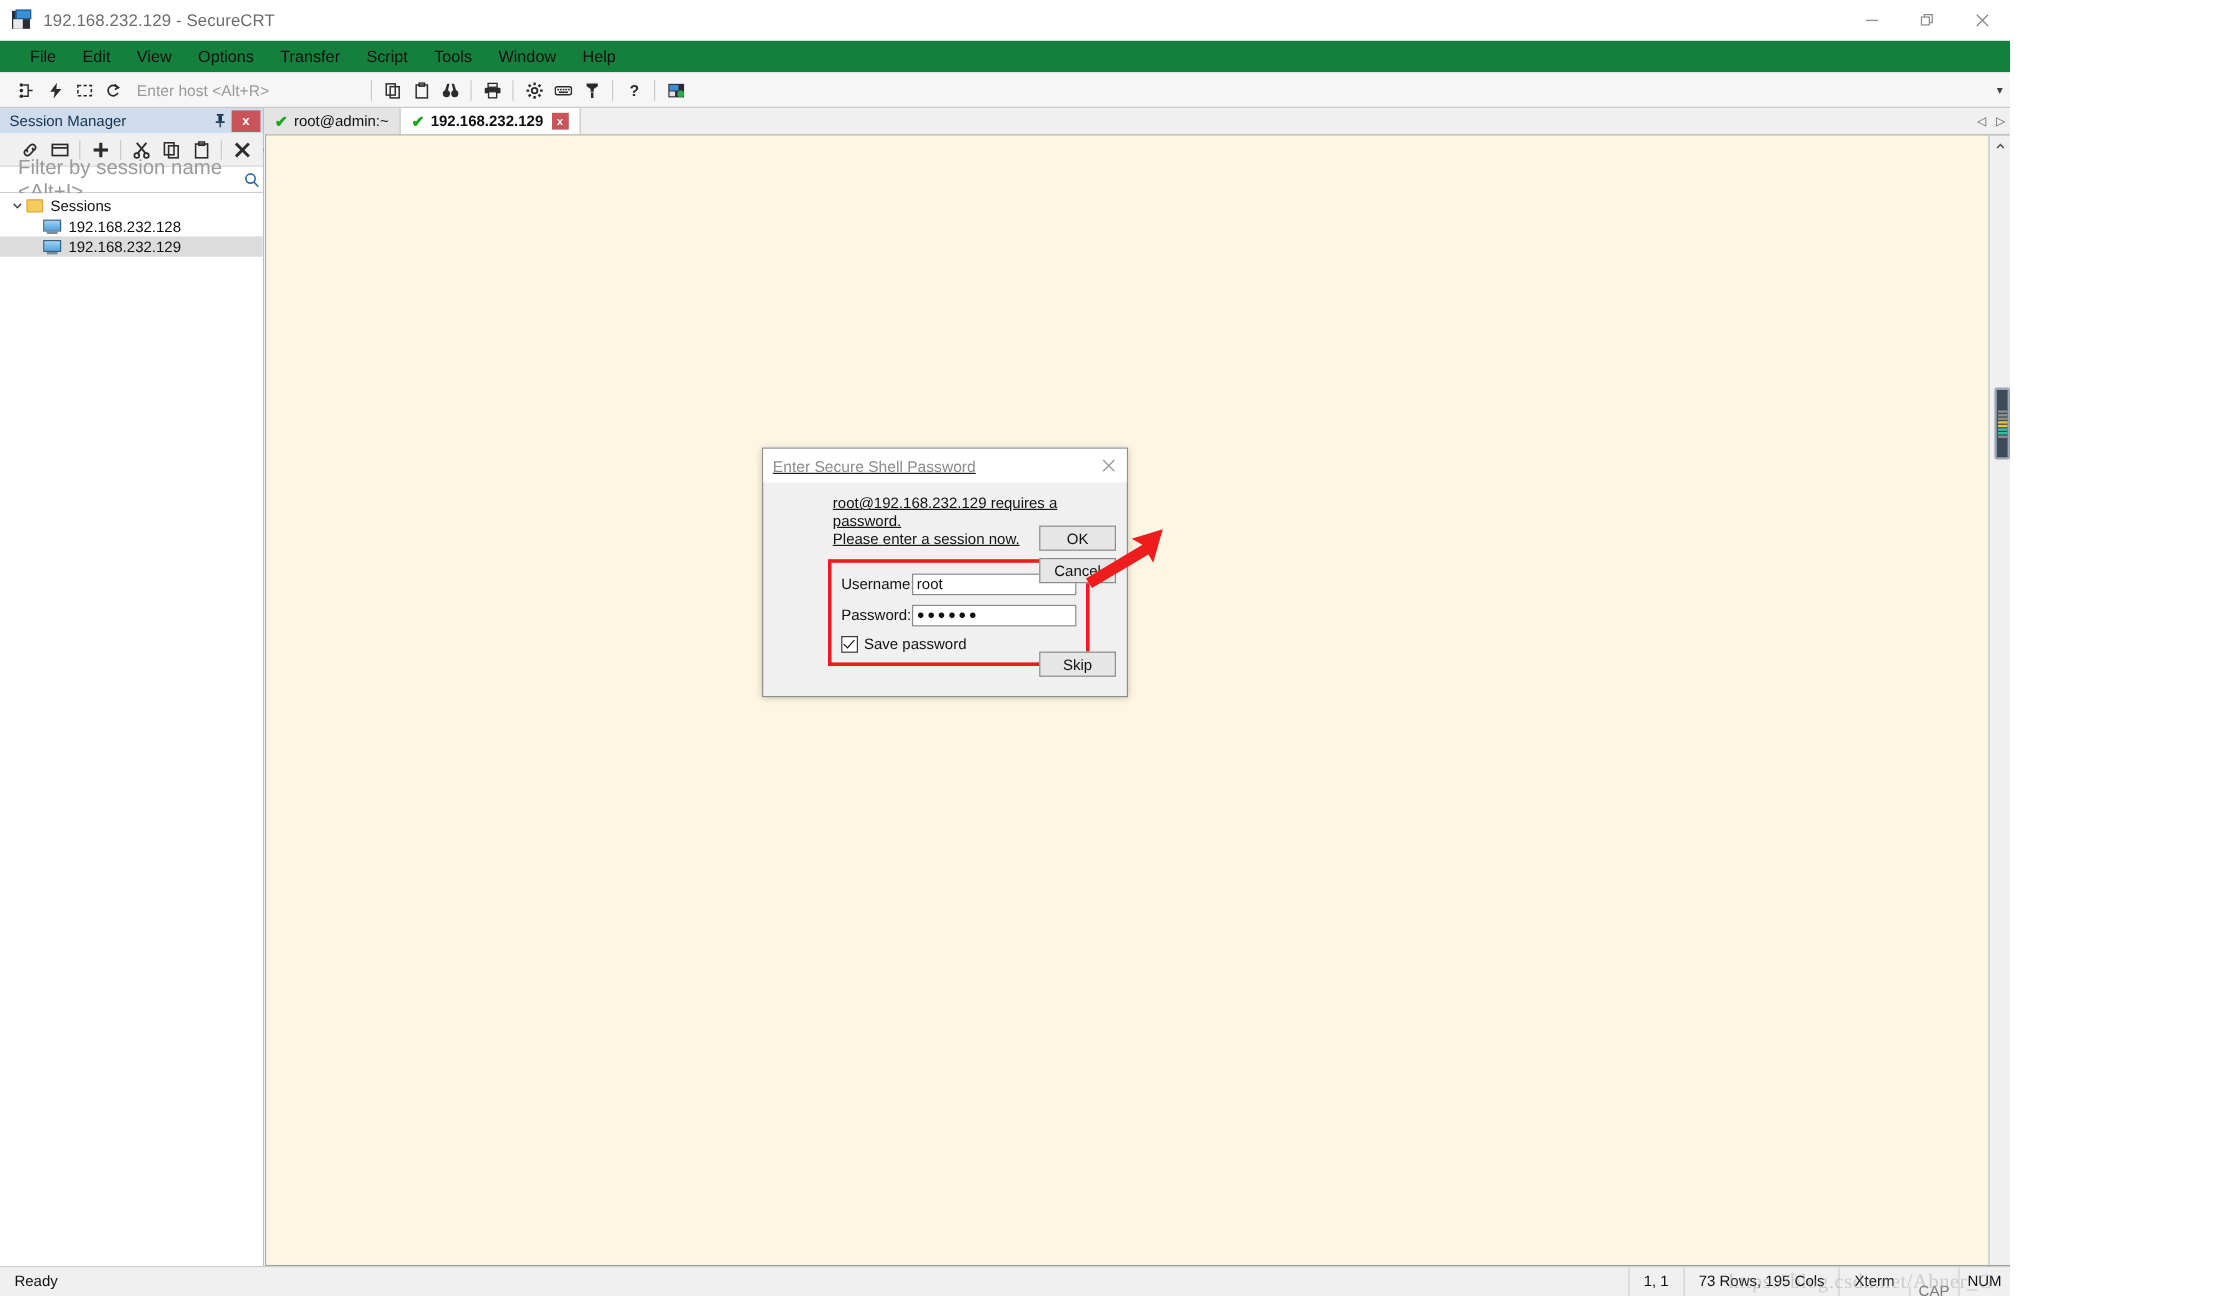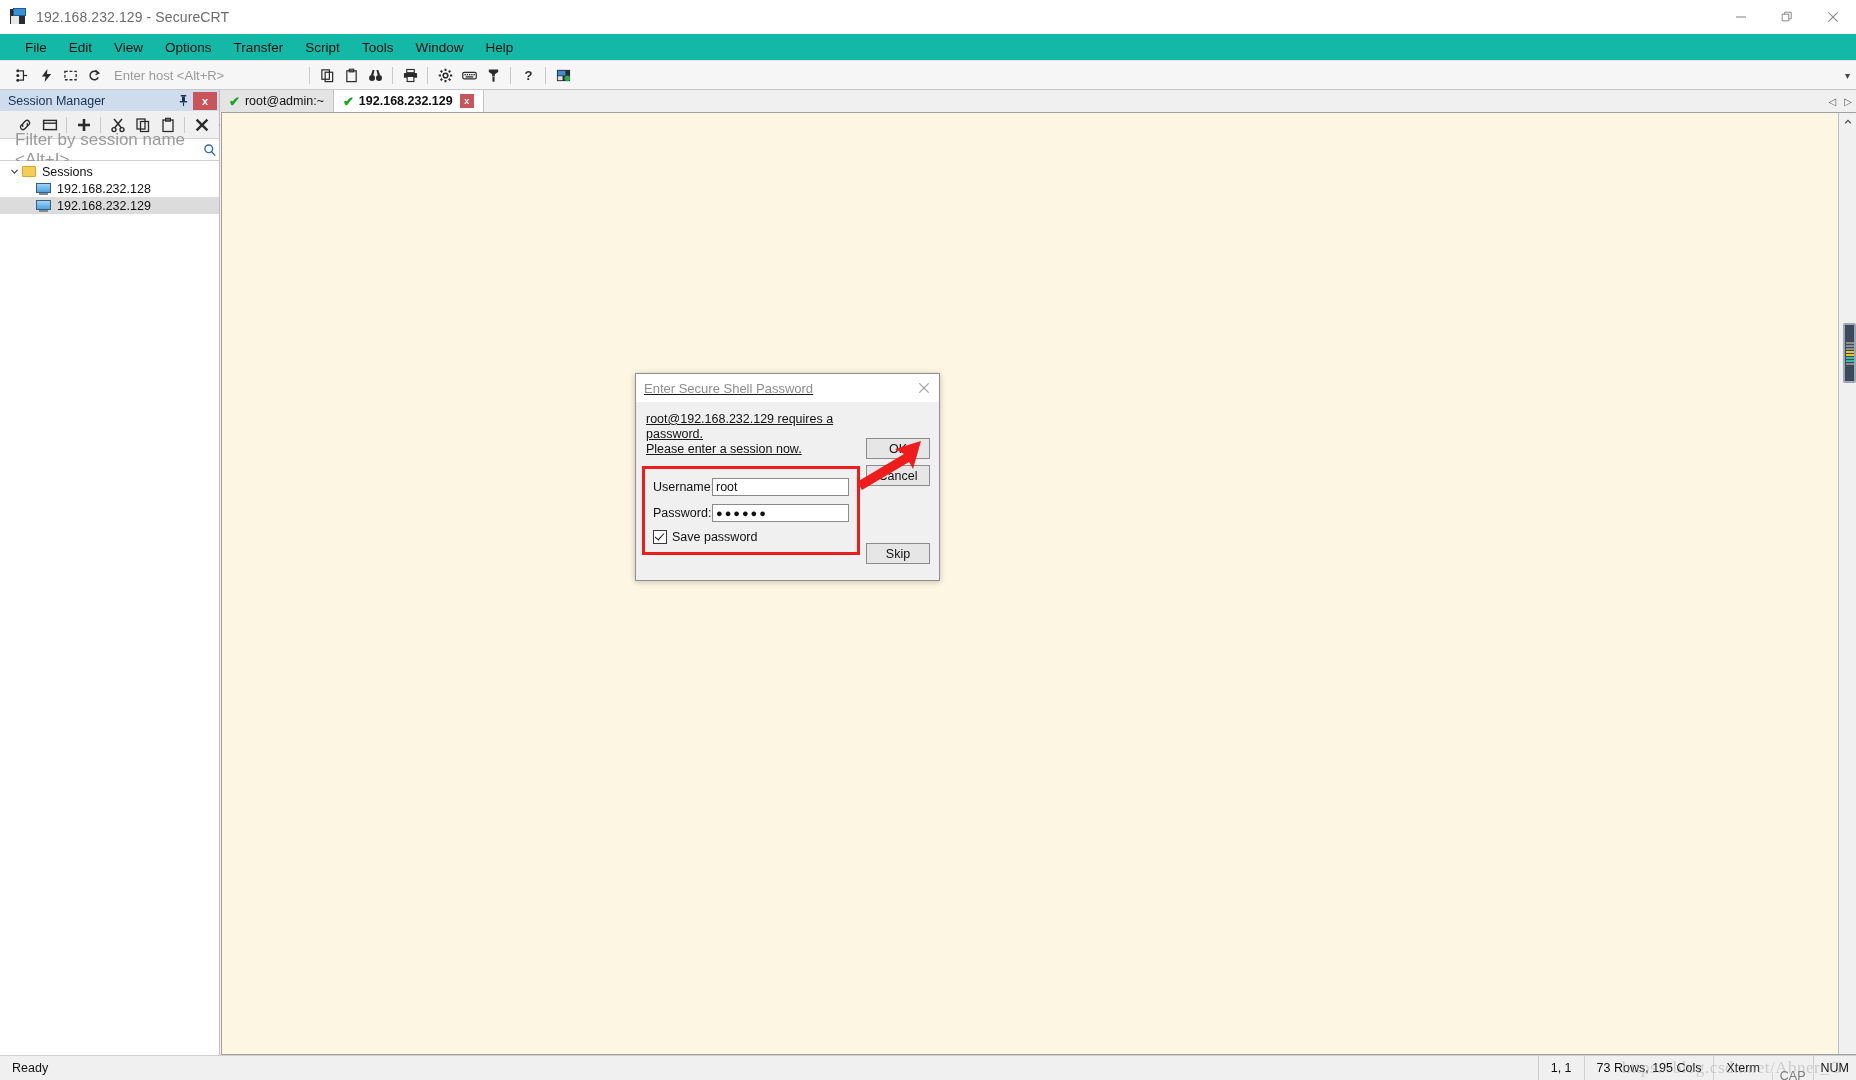--- a/index.html
+++ b/index.html
@@ -2,35 +2,35 @@
 <html><head>
 <meta charset="utf-8">
 <style>
   html,body{margin:0;padding:0;}
   body{
     width:1856px;height:1080px;overflow:hidden;
     font-family:"Liberation Sans", sans-serif;
     font-size:13px;color:#1a1a1a;background:#ffffff;
     -webkit-font-smoothing:antialiased;
   }
-  .app{position:relative;width:1856px;height:1080px;display:flex;flex-direction:column;background:#f0f0f0;}
+  .app{position:relative;width:1675px;height:1080px;display:flex;flex-direction:column;background:#f0f0f0;}
 
   
   .titlebar{height:34px;background:#ffffff;display:flex;align-items:center;flex:0 0 auto;border-bottom:0;}
   .app-icon{width:20px;height:20px;margin-left:8px;margin-right:8px;position:relative;flex:0 0 auto;}
   .app-icon .sq1{position:absolute;left:2px;top:2px;width:15px;height:15px;background:#2b2b35;}
   .app-icon .sq2{position:absolute;left:5px;top:1px;width:13px;height:8px;background:#3b8fd4;border:1px solid #1d5d94;box-sizing:border-box;}
   .app-icon .sq3{position:absolute;left:3px;top:9px;width:8px;height:8px;background:#e8e8e8;}
   .title-text{font-size:14px;color:#6d6d6d;letter-spacing:.1px;}
   .win-controls{margin-left:auto;display:flex;height:34px;}
   .win-btn{width:46px;height:34px;display:flex;align-items:center;justify-content:center;color:#8a8a8a;}
   .win-btn svg{display:block;}
 
   
-  .menubar{height:26px;background:#14b8a6;display:flex;align-items:center;padding-left:14px;flex:0 0 auto;}
+  .menubar{height:26px;background:#15803d;display:flex;align-items:center;padding-left:14px;flex:0 0 auto;}
   .menu-item{padding:3px 11px;font-size:13.5px;color:#111;border-radius:1px;}
 
   
   .toolbar{height:28px;background:#f6f6f6;display:flex;align-items:center;border-top:1px solid #e3e3e3;border-bottom:1px solid #c8c8c8;flex:0 0 auto;padding-left:10px;position:relative;}
   .tb-ico{width:24px;height:24px;display:flex;align-items:center;justify-content:center;color:#2b2b2b;flex:0 0 auto;}
   .tb-sep{width:1px;height:17px;background:#c9c9c9;margin:0 5px;flex:0 0 auto;}
   .host-input{font-size:13px;color:#9a9a9a;padding-left:8px;width:190px;flex:0 0 auto;}
   .tb-caret{position:absolute;right:6px;color:#444;font-size:10px;}
 
   
@@ -436,21 +436,21 @@
     <div class="dlg-title">
       <div class="dlg-title-text">Enter Secure Shell Password</div>
       <div class="dlg-x">
         <svg width="12" height="12" viewBox="0 0 12 12">
             <line x1="1.3" y1="1.3" x2="10.7" y2="10.7" stroke="currentColor" stroke-width="1.1"></line>
             <line x1="10.7" y1="1.3" x2="1.3" y2="10.7" stroke="currentColor" stroke-width="1.1"></line>
           </svg>
       </div>
     </div>
 
-    <div class="dlg-body" style="height:160px;">
+    <div class="dlg-body" style="height:160px;margin-left:48px;">
       <div class="dlg-msg">
         <div>root@192.168.232.129 requires a password.</div>
         <div>Please enter a session now.</div>
       </div>
 
       <div class="dlg-fields">
         <div class="fld-row">
           <div class="fld-label">Username:</div>
           <div class="fld-input">root</div>
         </div>

